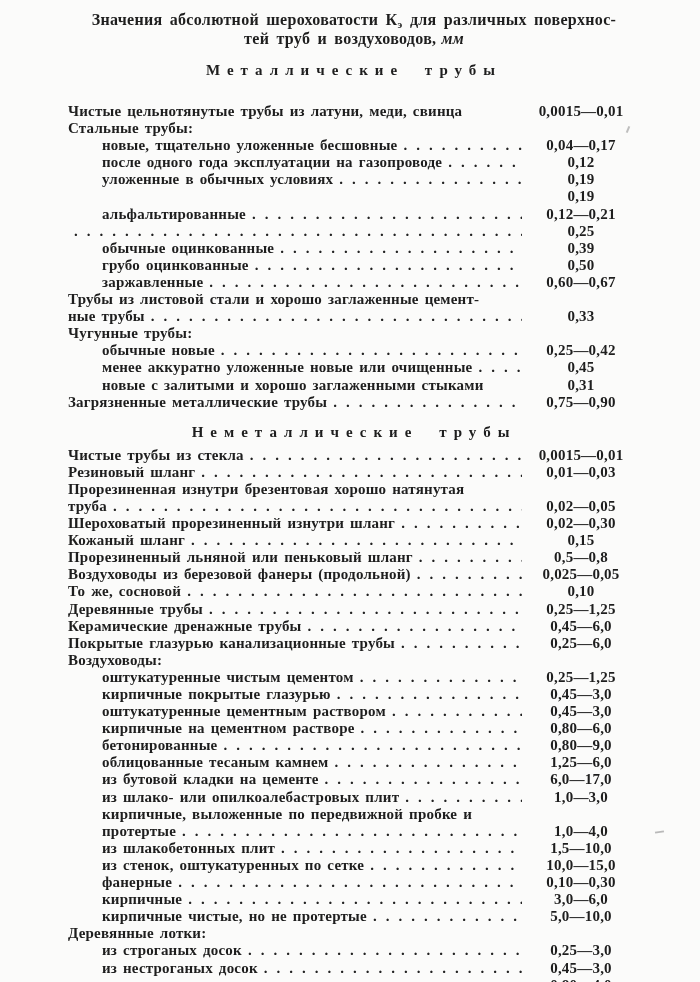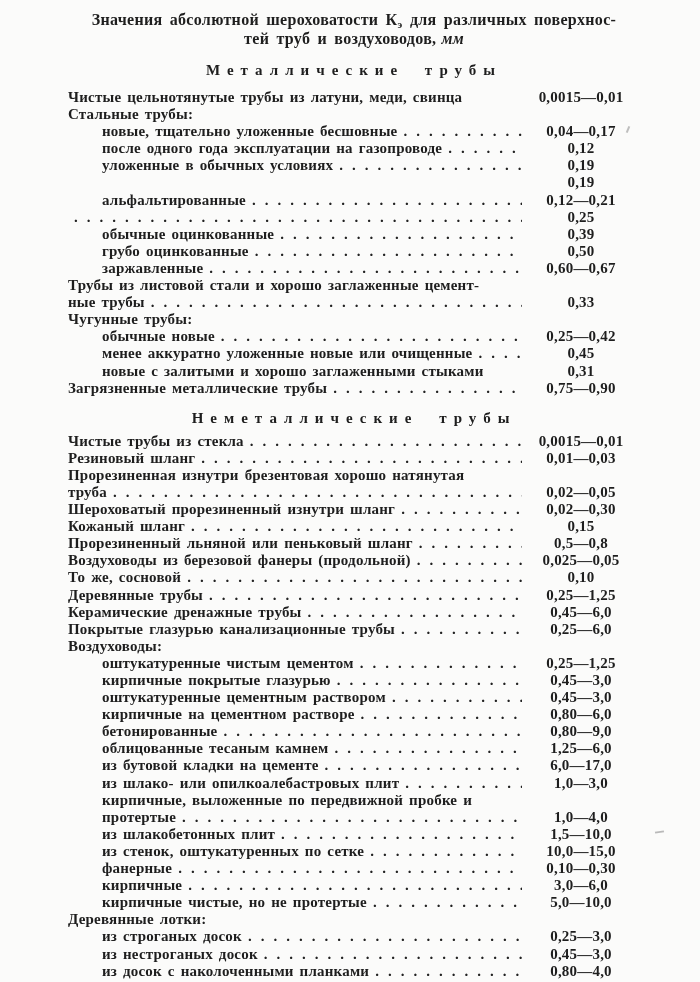--- a/index.html
+++ b/index.html
@@ -43,21 +43,21 @@
     margin-top: 13px;
     font-size: 15px;
     line-height: 19px;
     font-weight: 700;
     text-align: center;
     letter-spacing: 7px;
     word-spacing: 10px;
     white-space: nowrap;
   }
   .section + .section .section-header { margin-top: 12px; }
-  .rows { margin-top: 9px; }
+  .rows { margin-top: 23px; }
   .section + .section .rows { margin-top: 5px; }
   .row {
     display: flex;
     align-items: baseline;
     line-height: 17.1px;
     font-size: 15px;
     font-weight: 700;
   }
   .row.indent .label { padding-left: 34px; }
   .label {

